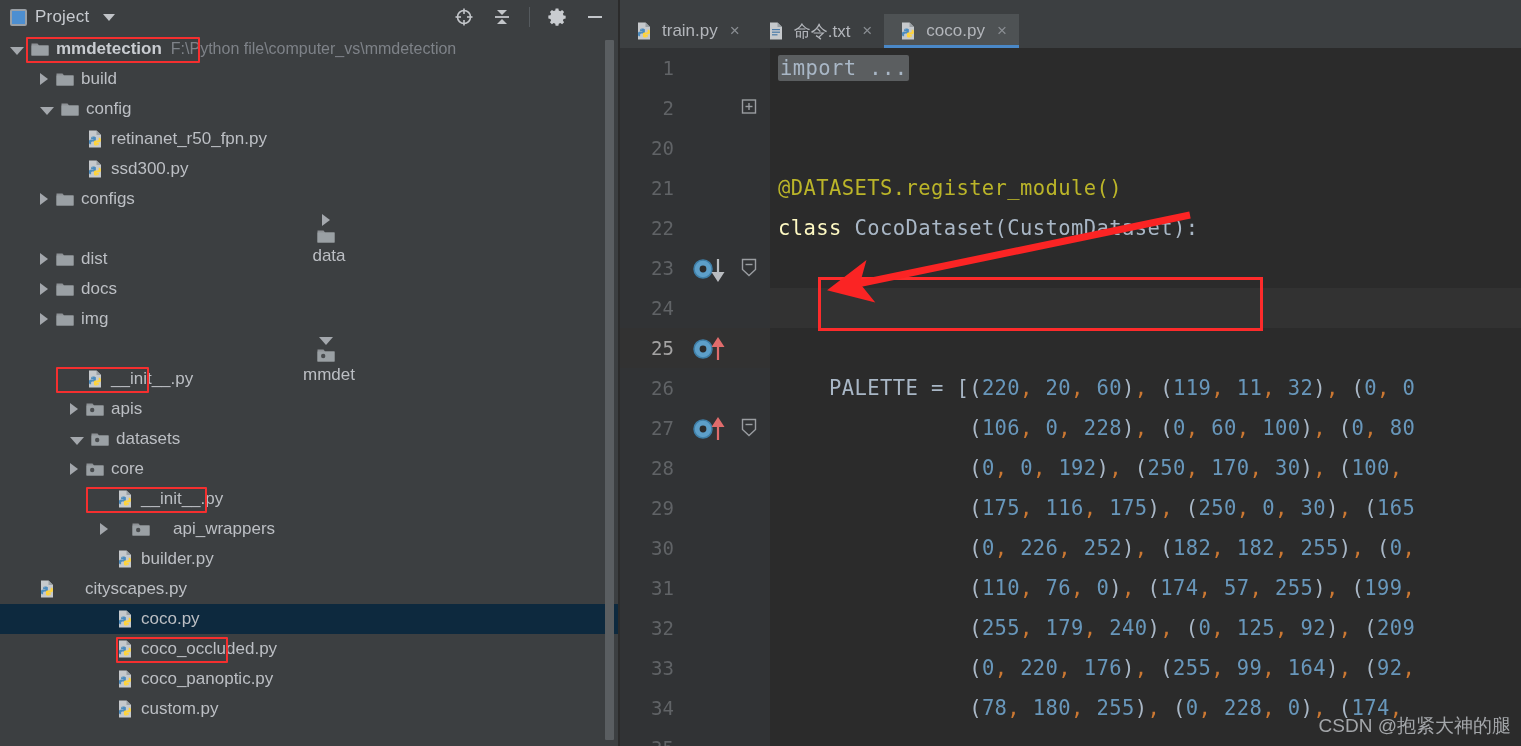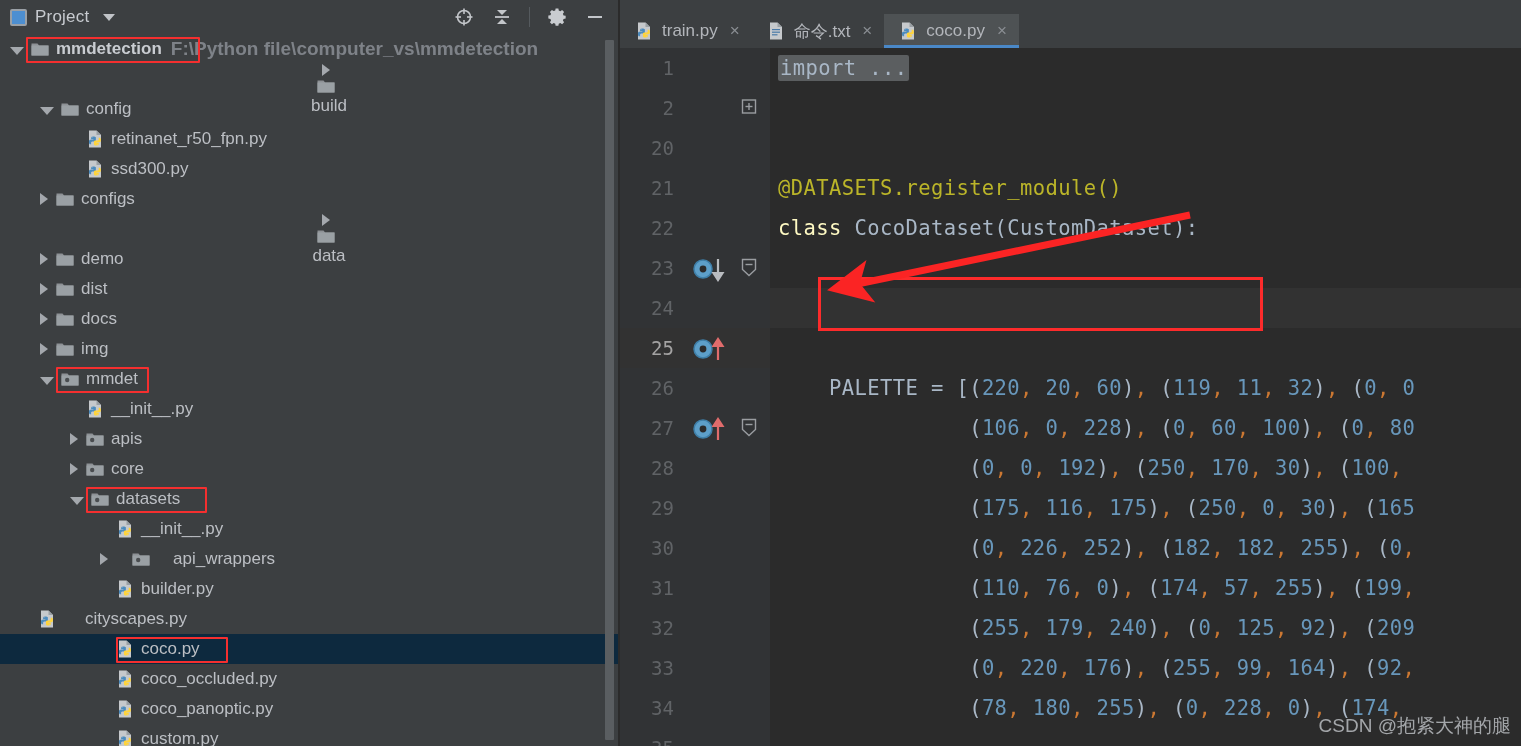--- a/index.html
+++ b/index.html
@@ -49,21 +49,21 @@
   }
   .arrow.open{
     border-left:7px solid transparent;border-right:7px solid transparent;
     border-top:8px solid #a4a8ad; border-bottom:0;
     margin-right:6px; margin-top:3px;
   }
   .arrow.none{ border:0; width:8px; margin-right:7px;}
   .ico{ width:20px;height:20px;flex:0 0 auto;margin-right:6px;display:inline-block;}
   .lbl{ font-size:17px; }
   .lbl.bold{ font-weight:bold; color:#c9ccd1; }
-  .path{ color:#7e8288; font-size:19px; margin-left:9px; font-weight:bold;}
+  .path{ color:#7e8288; font-size:16px; margin-left:9px; font-weight:normal;}
   .row-highlight{
     position:absolute; border:2px solid #f52f2f; border-radius:1px; pointer-events:none;
   }
   #tree-scrollbar{
     position:absolute; right:4px; top:6px; width:9px; height:700px;
     background:#5a5e61; border-radius:1px;
   }
   #panel-divider{
     width:2px; flex:0 0 2px; background:#2b2b2b; height:746px;
   }
@@ -178,21 +178,21 @@
       <div id="tree-rows">
           <div class="row" style="padding-left: 10px;">
             <span class="arrow open"></span>
             <span class="ico"><svg width="20" height="20" viewBox="0 0 20 20">
                 <path d="M1.5 4.5h6l1.6 2h9.4v10H1.5z" fill="#8d9195"></path>
                 <path d="M1.5 6.5h17v10h-17z" fill="#9aa0a4"></path>
               </svg></span>
             <span class="lbl bold">mmdetection</span>
             <span class="path">F:\Python file\computer_vs\mmdetection</span>
           </div>
-          <div class="row" style="padding-left: 40px; flex-direction: column;">
+          <div class="row" style="padding-left: 40px;">
             <span class="arrow"></span>
             <span class="ico"><svg width="20" height="20" viewBox="0 0 20 20">
                 <path d="M1.5 4.5h6l1.6 2h9.4v10H1.5z" fill="#8d9195"></path>
                 <path d="M1.5 6.5h17v10h-17z" fill="#9aa0a4"></path>
               </svg></span>
             <span class="lbl">build</span>
           </div>
           <div class="row" style="padding-left: 40px;">
             <span class="arrow open"></span>
             <span class="ico"><svg width="20" height="20" viewBox="0 0 20 20">
@@ -236,47 +236,39 @@
                 <path d="M1.5 6.5h17v10h-17z" fill="#9aa0a4"></path>
               </svg></span>
             <span class="lbl">data</span>
           </div>
           <div class="row" style="padding-left: 40px;">
             <span class="arrow"></span>
             <span class="ico"><svg width="20" height="20" viewBox="0 0 20 20">
                 <path d="M1.5 4.5h6l1.6 2h9.4v10H1.5z" fill="#8d9195"></path>
                 <path d="M1.5 6.5h17v10h-17z" fill="#9aa0a4"></path>
               </svg></span>
-            <span class="lbl">demo</span>
+            <span class="lbl">dist</span>
           </div>
           <div class="row" style="padding-left: 40px;">
             <span class="arrow"></span>
             <span class="ico"><svg width="20" height="20" viewBox="0 0 20 20">
                 <path d="M1.5 4.5h6l1.6 2h9.4v10H1.5z" fill="#8d9195"></path>
                 <path d="M1.5 6.5h17v10h-17z" fill="#9aa0a4"></path>
               </svg></span>
-            <span class="lbl">dist</span>
+            <span class="lbl">docs</span>
           </div>
           <div class="row" style="padding-left: 40px;">
             <span class="arrow"></span>
             <span class="ico"><svg width="20" height="20" viewBox="0 0 20 20">
                 <path d="M1.5 4.5h6l1.6 2h9.4v10H1.5z" fill="#8d9195"></path>
                 <path d="M1.5 6.5h17v10h-17z" fill="#9aa0a4"></path>
               </svg></span>
-            <span class="lbl">docs</span>
-          </div>
-          <div class="row" style="padding-left: 40px;">
-            <span class="arrow"></span>
-            <span class="ico"><svg width="20" height="20" viewBox="0 0 20 20">
-                <path d="M1.5 4.5h6l1.6 2h9.4v10H1.5z" fill="#8d9195"></path>
-                <path d="M1.5 6.5h17v10h-17z" fill="#9aa0a4"></path>
-              </svg></span>
             <span class="lbl">img</span>
           </div>
-          <div class="row" style="padding-left: 40px;">
+          <div class="row" style="padding-left: 40px; flex-direction: column;">
             <span class="arrow open"></span>
             <span class="ico"><svg width="20" height="20" viewBox="0 0 20 20">
                 <path d="M1.5 4.5h6l1.6 2h9.4v10H1.5z" fill="#8d9195"></path>
                 <path d="M1.5 6.5h17v10h-17z" fill="#9aa0a4"></path>
                 <circle cx="7.2" cy="11" r="2.2" fill="#4a4d50"></circle>
               </svg></span>
             <span class="lbl">mmdet</span>
           </div>
           <div class="row" style="padding-left: 70px;">
             <span class="arrow none"></span>
@@ -289,38 +281,38 @@
             <span class="lbl">__init__.py</span>
           </div>
           <div class="row" style="padding-left: 70px;">
             <span class="arrow"></span>
             <span class="ico"><svg width="20" height="20" viewBox="0 0 20 20">
                 <path d="M1.5 4.5h6l1.6 2h9.4v10H1.5z" fill="#8d9195"></path>
                 <path d="M1.5 6.5h17v10h-17z" fill="#9aa0a4"></path>
                 <circle cx="7.2" cy="11" r="2.2" fill="#4a4d50"></circle>
               </svg></span>
             <span class="lbl">apis</span>
-          </div>
-          <div class="row" style="padding-left: 70px;">
-            <span class="arrow"></span>
-            <span class="ico"><svg width="20" height="20" viewBox="0 0 20 20">
-                <path d="M1.5 4.5h6l1.6 2h9.4v10H1.5z" fill="#8d9195"></path>
-                <path d="M1.5 6.5h17v10h-17z" fill="#9aa0a4"></path>
-                <circle cx="7.2" cy="11" r="2.2" fill="#4a4d50"></circle>
-              </svg></span>
-            <span class="lbl">core</span>
           </div>
           <div class="row" style="padding-left: 70px;">
             <span class="arrow open"></span>
             <span class="ico"><svg width="20" height="20" viewBox="0 0 20 20">
                 <path d="M1.5 4.5h6l1.6 2h9.4v10H1.5z" fill="#8d9195"></path>
                 <path d="M1.5 6.5h17v10h-17z" fill="#9aa0a4"></path>
                 <circle cx="7.2" cy="11" r="2.2" fill="#4a4d50"></circle>
               </svg></span>
             <span class="lbl">datasets</span>
+          </div>
+          <div class="row" style="padding-left: 70px;">
+            <span class="arrow"></span>
+            <span class="ico"><svg width="20" height="20" viewBox="0 0 20 20">
+                <path d="M1.5 4.5h6l1.6 2h9.4v10H1.5z" fill="#8d9195"></path>
+                <path d="M1.5 6.5h17v10h-17z" fill="#9aa0a4"></path>
+                <circle cx="7.2" cy="11" r="2.2" fill="#4a4d50"></circle>
+              </svg></span>
+            <span class="lbl">core</span>
           </div>
           <div class="row" style="padding-left: 100px;">
             <span class="arrow none"></span>
             <span class="ico"><svg width="20" height="20" viewBox="0 0 20 20">
                 <path d="M4 1.5h7.5L16 6v12.5H4z" fill="#c6c9cc"></path>
                 <path d="M11.5 1.5L16 6h-4.5z" fill="#9aa0a4"></path>
                 <path d="M8.3 7.4c-2.3 0-2.2 1-2.2 1v1.9h2.3v.45H5.4s-1.5-.17-1.5 2.2c0 2.4 1.3 2.3 1.3 2.3h.9v-1.5s-.05-1.3 1.3-1.3h2.2s1.25.02 1.25-1.2V8.6s.2-1.2-2.55-1.2zm-1.25.8a.46.46 0 1 1 0 .92.46.46 0 0 1 0-.92z" fill="#4b8bbe"></path>
                 <path d="M11.55 16.6c2.3 0 2.2-1 2.2-1v-1.9h-2.3v-.45h2.95s1.5.17 1.5-2.2c0-2.4-1.3-2.3-1.3-2.3h-.9v1.5s.05 1.3-1.3 1.3h-2.2s-1.25-.02-1.25 1.2v2.65s-.2 1.2 2.6 1.2zm1.25-.8a.46.46 0 1 1 0-.92.46.46 0 0 1 0 .92z" fill="#ffd43b"></path>
               </svg></span>
             <span class="lbl">__init__.py</span>

